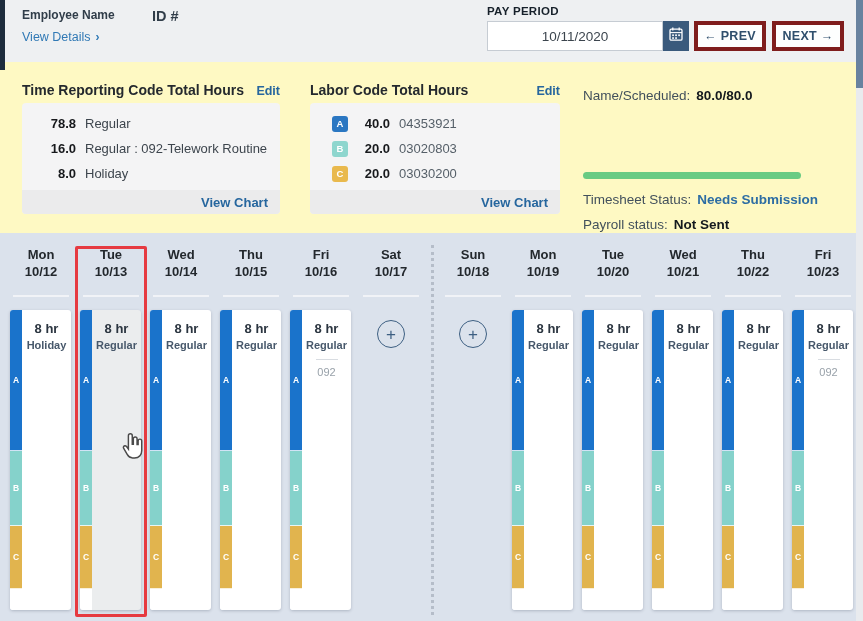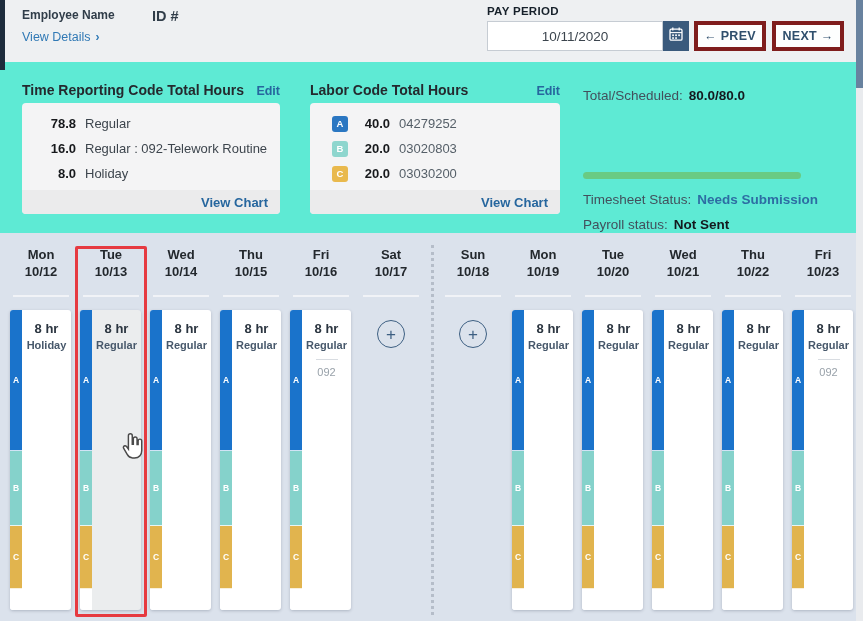--- a/index.html
+++ b/index.html
@@ -26,21 +26,21 @@
   .pp-controls { position:absolute; left:487px; top:21px; height:30px; display:flex; align-items:stretch; }
   .pp-date { width:176px; border:1px solid #c6ccd3; background:#fff; font-family:"Liberation Sans",sans-serif;
              font-size:13.5px; color:#3c454e; text-align:center; outline:none; }
   .pp-cal { width:26px; background:#3a5a7c; border:1px solid #3a5a7c; display:flex; align-items:center; justify-content:center; cursor:pointer; }
   .pp-btn { margin-left:6px; width:72px; border:4px solid #7f1d1d; background:#fdfefe; color:#2f4f6d;
             font-size:12.5px; font-weight:bold; display:flex; align-items:center; justify-content:center;
             letter-spacing:.3px; cursor:pointer; }
   .pp-btn.prev { margin-left:5px; }
 
   
-  .summary { position:absolute; left:0; top:62px; width:863px; height:171px; background:#5eead4; }
+  .summary { position:absolute; left:0; top:62px; width:863px; height:171px; background:#fef9c3; }
   .block-head { position:absolute; display:flex; justify-content:space-between; align-items:baseline; }
   .block-title { font-size:14px; font-weight:bold; color:#24292e; }
   .edit-link { font-size:12.5px; font-weight:bold; color:#26669e; cursor:pointer; }
   .gray-box { position:absolute; background:#f4f4f5; border-radius:4px; overflow:hidden; }
   .rows-area { padding:8px 12px 4px 12px; }
   .sum-row { display:flex; align-items:center; height:25px; font-size:13px; color:#3d454d; }
   .sum-row .hrs { font-weight:bold; color:#17191c; width:42px; text-align:right; margin-right:9px; flex:none; }
   .sum-row .badge { width:16px; height:16px; border-radius:3px; margin:0 8px 0 10px; flex:none;
                     display:flex; align-items:center; justify-content:center; color:#fff; font-size:9.5px; font-weight:bold; }
   .sum-row .code { color:#555f68; }
@@ -143,40 +143,40 @@
 
   <div class="block-head" style="left:310px; top:20px; width:250px;">
     <span class="block-title">Labor Code Total Hours</span>
     <span class="edit-link">Edit</span>
   </div>
   <div class="gray-box" style="left:310px; top:41px; width:250px;">
     <div class="rows-area" id="labor-rows">
         <div class="sum-row">
           <span class="badge" style="background: rgb(43, 119, 194);">A</span>
           <span class="hrs" style="width:34px;">40.0</span>
-          <span class="code">04279252</span>
+          <span class="code">04353921</span>
         </div>
         <div class="sum-row">
           <span class="badge" style="background: rgb(142, 214, 206);">B</span>
           <span class="hrs" style="width:34px;">20.0</span>
           <span class="code">03020803</span>
         </div>
         <div class="sum-row">
           <span class="badge" style="background: rgb(233, 185, 77);">C</span>
           <span class="hrs" style="width:34px;">20.0</span>
           <span class="code">03030200</span>
         </div>
       </div>
     <div class="box-footer">
       <span class="viewchart-link">View Chart</span>
     </div>
   </div>
 
   <div class="status-line" style="left:583px; top:26px;">
-    <span>Total/Scheduled:</span><b>80.0/80.0</b>
+    <span>Name/Scheduled:</span><b>80.0/80.0</b>
   </div>
   <div class="progress" id="progress-bar" style="background: rgb(105, 203, 131); width: 218px;"></div>
   <div class="status-line" style="left:583px; top:130px;">
     <span>Timesheet Status:</span><b class="blue">Needs Submission</b>
   </div>
   <div class="status-line" style="left:583px; top:155px;">
     <span>Payroll status:</span><b>Not Sent</b>
   </div>
   <button class="submit-btn">SUBMIT</button>
 </div>

